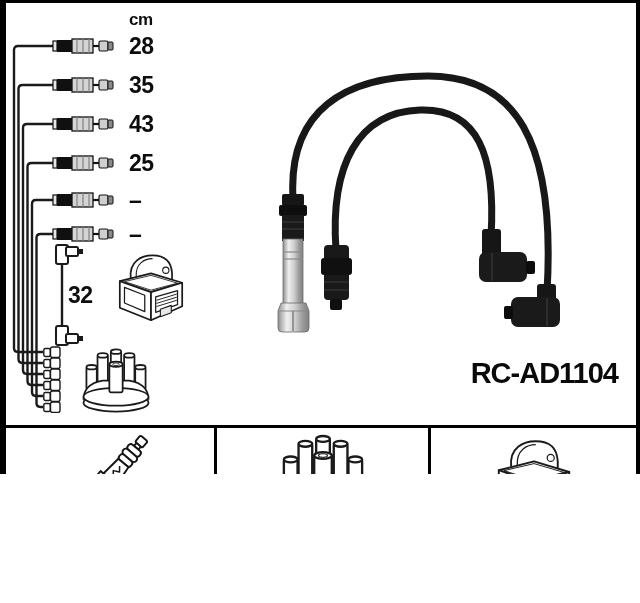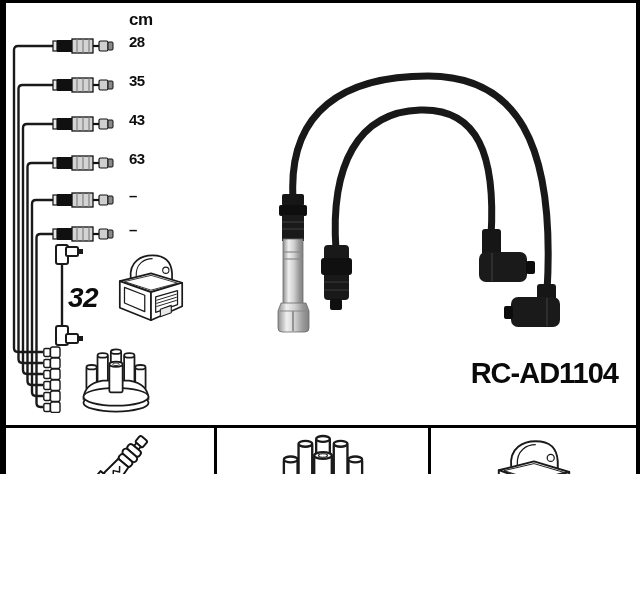--- a/index.html
+++ b/index.html
@@ -2,24 +2,24 @@
 <html><head>
 <meta charset="utf-8">
 <style>
   html,body { margin:0; padding:0; }
   .page { position:relative; width:640px; height:474px; background:#000;
           font-family:"Liberation Sans", sans-serif; overflow:hidden; }
   .main { position:absolute; left:6px; top:3px; width:630px; height:422px; background:#fff; }
   .art  { position:absolute; left:0; top:0; width:630px; height:422px; }
   .lbl  { position:absolute; font-weight:bold; color:#0d0d0d; letter-spacing:-0.5px; white-space:nowrap; }
   .unit { left:123px; top:7px;  font-size:17px; }
-  .len  { left:123px; font-size:15px; }
+  .len  { left:123px; font-size:23px; }
   .l0 { top:30px; } .l1 { top:69px;text-align:center; } .l2 { top:108px;text-align:right; }
   .l3 { top:147px; } .l4 { top:184px; } .l5 { top:218px; }
-  .coil-len { left:62px; top:279px; font-size:28px;font-style:italic; }
+  .coil-len { left:62px; top:279px; font-size:23px; }
   .pn-block { position:absolute; right:18px; top:355px; text-align:right; }
   .pn    { font-size:29px; font-weight:bold; letter-spacing:-1px; color:#0a0a0a; line-height:1.05; }
   .stock { font-size:20px; font-weight:bold; letter-spacing:-0.5px; color:#0a0a0a; margin-top:4px; }
   .parts-grid { position:absolute; left:6px; top:425px; width:630px; height:172px;
                 background:#000; display:grid; grid-template-columns:208px 211px 1fr;
                 grid-template-rows:101px 1fr; gap:3px; padding-top:3px; box-sizing:border-box; }
   .cell { background:#fff; display:flex; align-items:center; justify-content:center; overflow:hidden; }
   .defs-hidden { position:absolute; width:0; height:0; overflow:hidden; }
 </style>
 </head>
@@ -221,21 +221,21 @@
           <line x1="547" y1="298" x2="547" y2="326" stroke="#2e2e2e" stroke-width="2"></line>
           <rect x="504" y="306" width="9" height="13" rx="2" fill="#0c0c0c"></rect>
         </g>
       </g>
     </svg>
 
     <div class="lbl unit">cm</div>
     <div class="lbl len l0">28</div>
     <div class="lbl len l1">35</div>
     <div class="lbl len l2">43</div>
-    <div class="lbl len l3">63</div>
+    <div class="lbl len l3">25</div>
     <div class="lbl len l4">–</div>
     <div class="lbl len l5">–</div>
     <div class="lbl coil-len">32</div>
 
     <div class="pn-block">
       <div class="pn">RC-AD1104</div>
     </div>
   </div>
 
   <div class="parts-grid">

